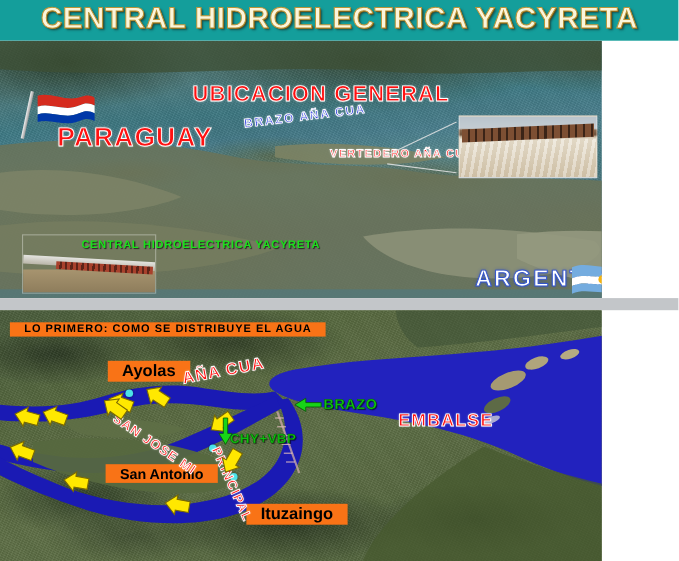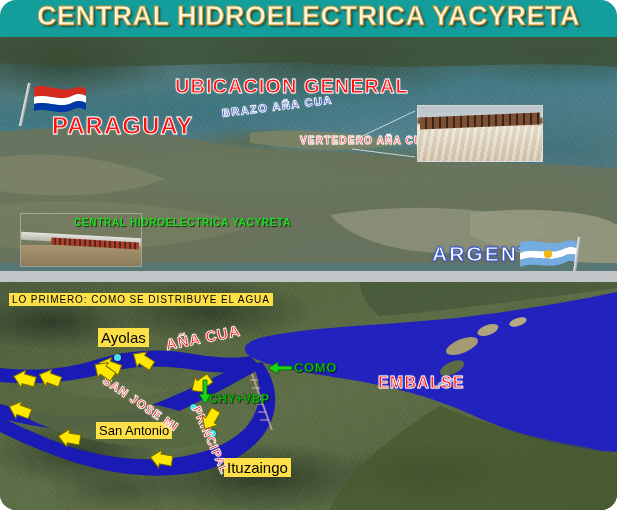--- a/index.html
+++ b/index.html
@@ -10,21 +10,20 @@
   body {
     font-family: "Liberation Sans", sans-serif;
   }
 
   #slide {
     position: relative;
     width: 617px;
     height: 510px;
     overflow: hidden;
     background: #ffffff;
-    border-radius: 16px;
   }
 
   
   #title-bar {
     position: absolute;
     left: 0; top: 0;
     width: 617px; height: 37px;
     background: #149E9B;
   }
   #title-text {
@@ -41,21 +40,21 @@
     text-shadow:
        1px 1px 0 #6b5212,
        2px 2px 2px rgba(20,20,20,.55);
     white-space: nowrap;
   }
 
   
   .panel {
     position: absolute;
     left: 0;
-    width: 617px;
+    width: 547px;
     overflow: hidden;
   }
   #panel-top    { top: 37px;  height: 234px; }
   #divider      { position:absolute; left:0; top:271px; width:617px; height:11px; background:#c3c6c9; }
   #panel-bottom { top: 282px; height: 228px; }
 
   
   .sat-top {
     position: absolute; inset: 0;
     background:
@@ -188,24 +187,24 @@
   .lbl-green {
     color:#1BE01B;
     text-shadow: 1px 1px 1px rgba(0,0,0,.7);
   }
   .lbl-green-dark {
     color:#0CC40C;
     -webkit-text-stroke:.4px #0a5a0a;
     text-shadow: 1px 1px 1px rgba(0,0,0,.65);
   }
   .lbl-box {
-    background:#fde047;
+    background:#f97316;
     color:#000000;
-    padding:1px 3px;
-    font-weight:normal;
+    padding:1px 13px;
+    font-weight:bold;
   }
 
   
   .flag { position:absolute; }
   .flag .pole {
     position:absolute; width:3px; background:linear-gradient(90deg,#f2f2f2,#9a9a9a);
   }
 
   .dot {
     position:absolute; width:7px; height:7px; border-radius:50%;
@@ -348,23 +347,23 @@
     <div class="dot" style="left:114px; top:72px;"></div>
     <div class="dot" style="left:190px; top:122px;"></div>
     <div class="dot" style="left:209px; top:148px;"></div>
 
     <div class="lbl lbl-red-out" style="left:166px; top:54px; font-size:15px; letter-spacing:1px; transform:rotate(-11deg); transform-origin:left center;">AÑA CUA</div>
 
     <div class="lbl lbl-red-out" style="left:104px; top:90px; font-size:12px; letter-spacing:1px; transform:rotate(34deg); transform-origin:left center;">SAN JOSE MI</div>
 
     <div class="lbl lbl-red-out" style="left:196px; top:118px; font-size:12px; letter-spacing:1px; transform:rotate(66deg); transform-origin:left center;">PRINCIPAL</div>
 
-    <div class="lbl lbl-red-out" style="left:362px; top:92px; font-size:16px; letter-spacing:1.2px;margin-left:16px;">EMBALSE</div>
-
-    <div class="lbl lbl-green-dark" style="left:294px; top:78px; font-size:13px; letter-spacing:.6px;">COMO</div>
+    <div class="lbl lbl-red-out" style="left:362px; top:92px; font-size:16px; letter-spacing:1.2px;">EMBALSE</div>
+
+    <div class="lbl lbl-green-dark" style="left:294px; top:78px; font-size:13px; letter-spacing:.6px;">BRAZO</div>
     <div class="lbl lbl-green-dark" style="left:209px; top:110px; font-size:12px; letter-spacing:.5px;">CHY+VBP</div>
 
     <svg width="617" height="228" style="position:absolute;left:0;top:0;pointer-events:none">
       <defs>
         <g id="yarrow">
           <path d="M0,-5 L12,-5 L12,-9 L22,0 L12,9 L12,5 L0,5 Z" fill="#FFE800" stroke="#7a6a00" stroke-width="1"></path>
         </g>
       </defs>
 
       <use href="#yarrow" transform="translate(35,100) rotate(195)"></use>

